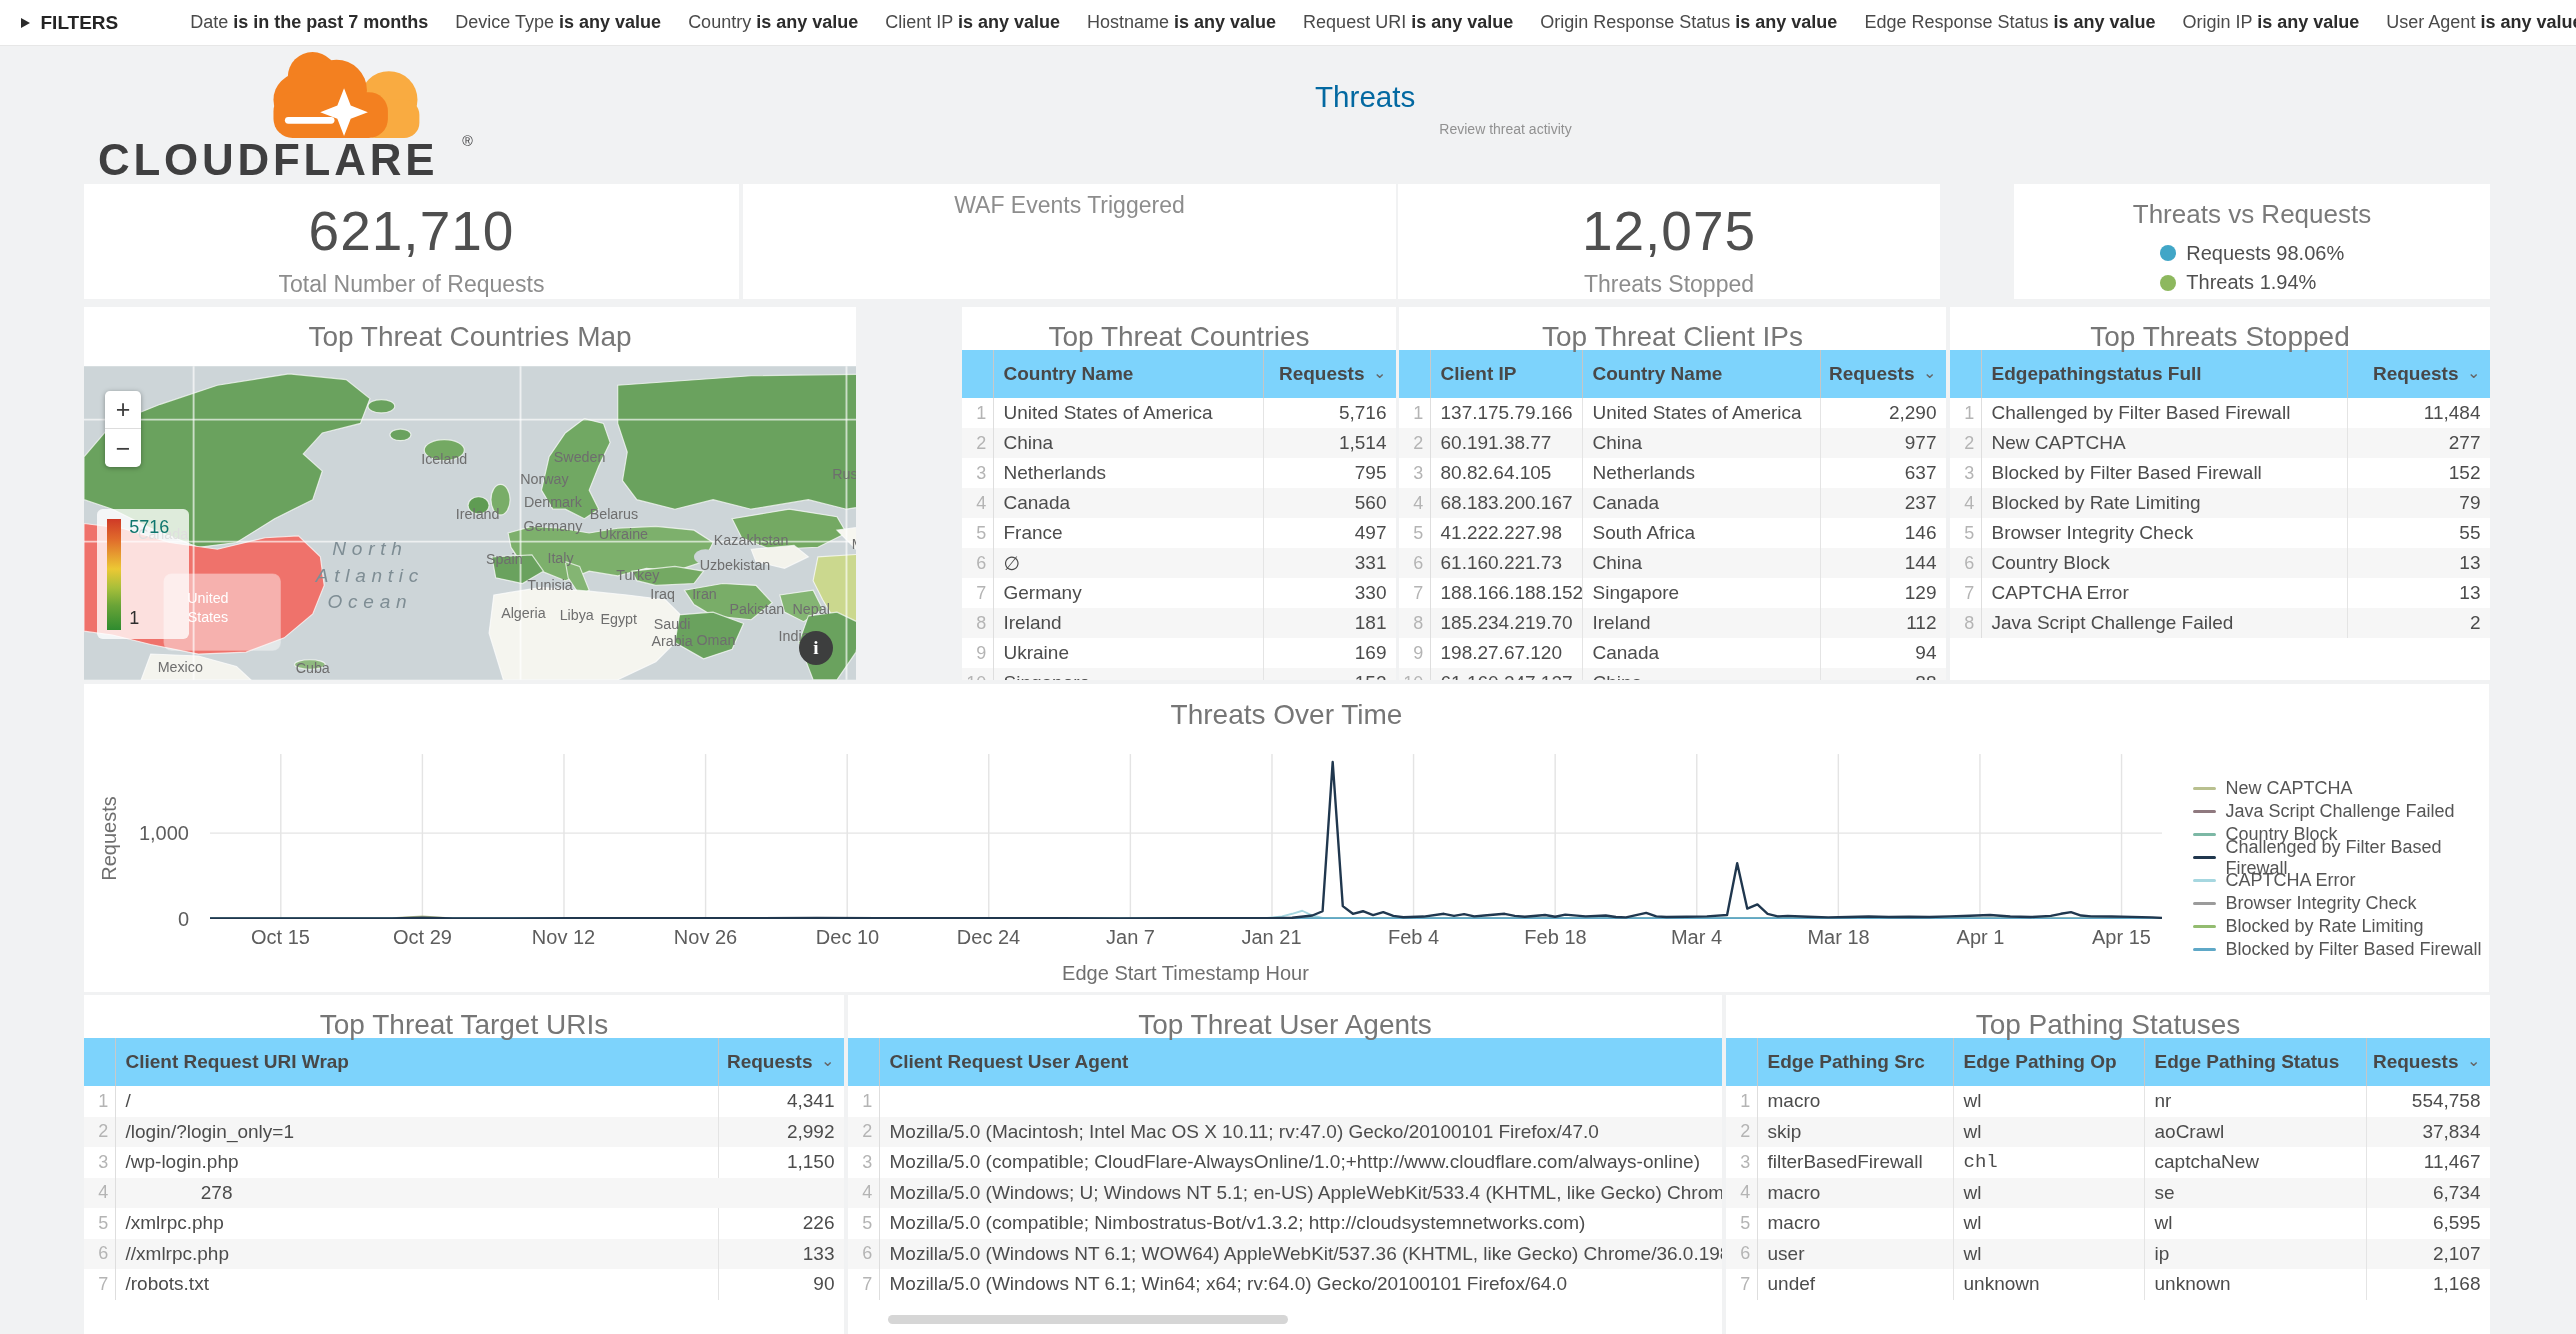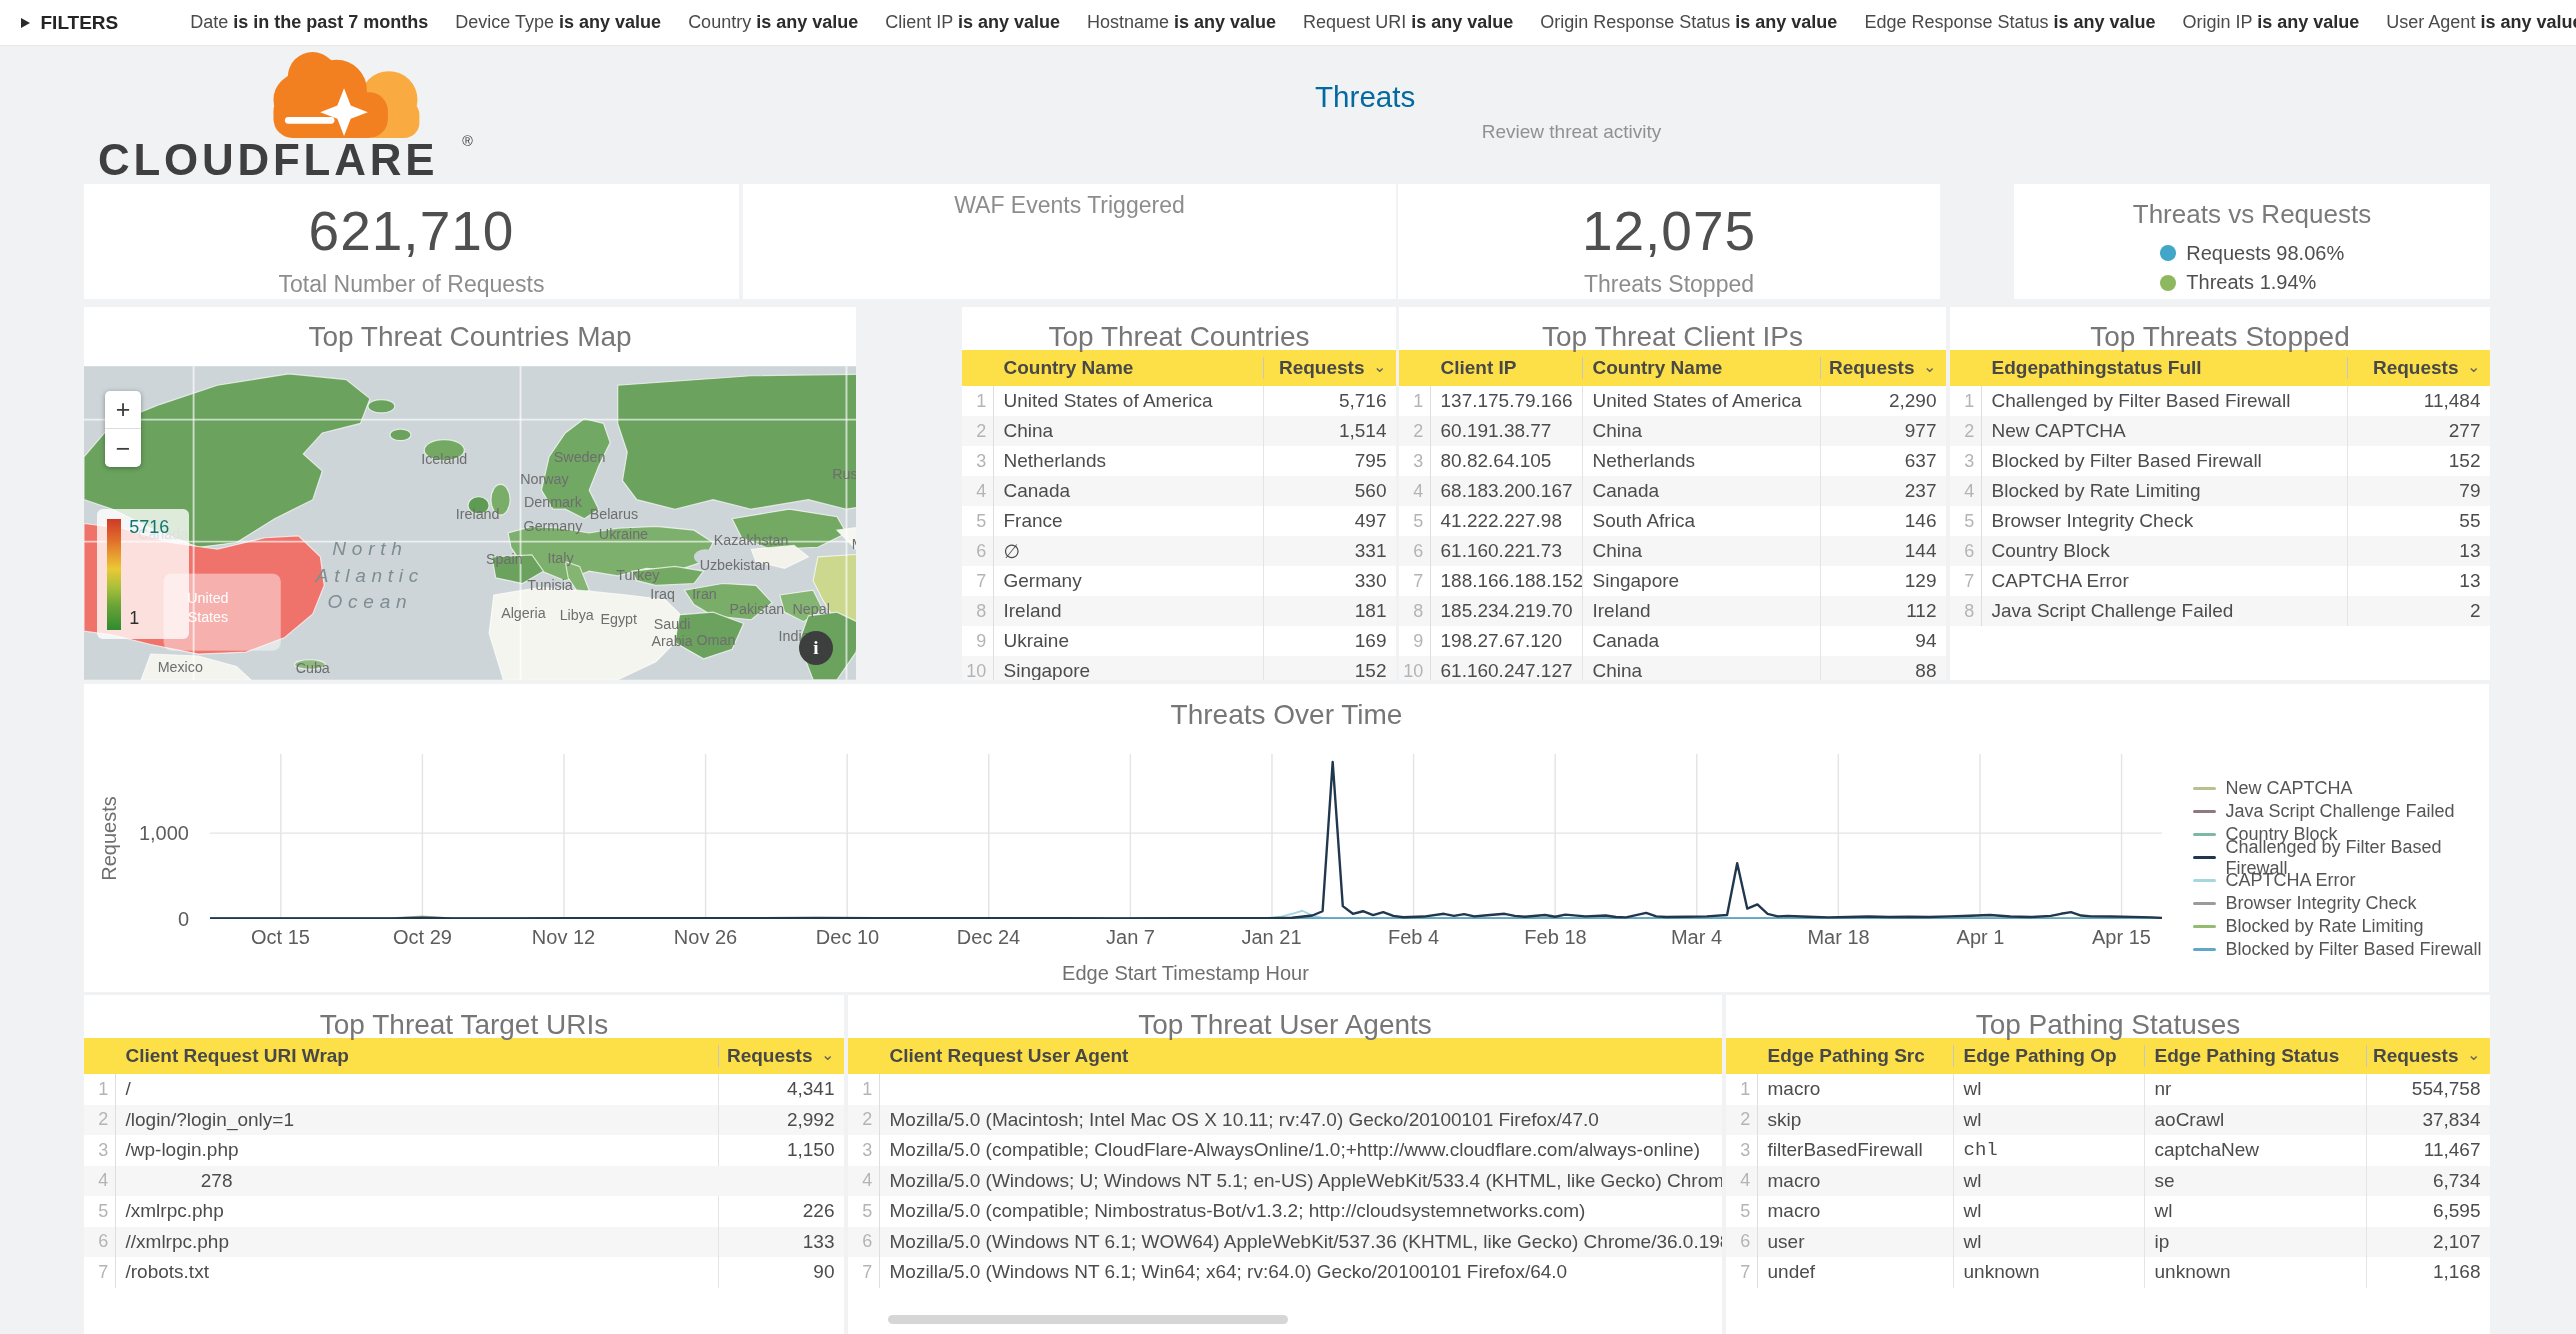--- a/index.html
+++ b/index.html
@@ -16,33 +16,33 @@
   }
   .filters-toggle{display:flex;align-items:center;gap:10.5px;font-weight:700;font-size:19px;color:#242424;margin-right:72px;flex:none;cursor:pointer;}
   .tri{width:0;height:0;border-left:9.5px solid #2a2a2a;border-top:5.7px solid transparent;border-bottom:5.7px solid transparent;}
   .fitem{font-size:18px;color:#4a4a4a;margin-right:27px;flex:none;}
   .fitem b{color:#2c2c2c;}
   
   .card{position:absolute;background:#fff;overflow:hidden;box-sizing:border-box;}
   .card-title{text-align:center;font-size:28px;color:#767676;padding-top:14.3px;height:43px;box-sizing:border-box;}
   
   .page-title{position:absolute;left:1315px;top:80px;width:381px;text-align:left;font-size:29.6px;color:#0369a1;}
-  .page-subtitle{position:absolute;left:1381px;top:121px;width:381px;text-align:center;font-size:19px;color:#919191;}
+  .page-subtitle{position:absolute;left:1315px;top:121px;width:381px;text-align:center;font-size:14px;color:#919191;}
   .logo{position:absolute;left:98px;top:50px;width:391px;height:132px;}
   
   .stat-num{font-size:55px;font-weight:300;color:#4f4f4f;text-align:center;margin-top:15.3px;letter-spacing:1px;}
   .stat-label{font-size:23px;color:#8d8d8d;text-align:center;margin-top:7.6px;}
   .tvr-title{font-size:26px;color:#7a7a7a;text-align:center;margin-top:15.3px;}
   .tvr-legend{width:max-content;margin:11.4px auto 0;}
   .tvr-item{display:flex;align-items:center;gap:10.5px;font-size:20px;color:#4f4f4f;margin-bottom:6.7px;}
   .dot{width:16px;height:16px;border-radius:50%;flex:none;}
   
   .gtable{font-size:19px;color:#4c4c4c;}
   .trow{display:flex;align-items:stretch;}
-  .thead{height:36px;background:#fde047;font-weight:700;color:#484848;align-items:center;}
+  .thead{height:48px;background:#7dd3fc;font-weight:700;color:#484848;}
   .cell{display:flex;align-items:center;padding:0 9.5px;white-space:nowrap;overflow:hidden;box-sizing:border-box;}
   .idx{width:32px;padding:0 6.7px 0 0;justify-content:flex-end;color:#b4b4b4;font-size:18px;border-right:1px solid #c9c9c9;flex:none;}
   .tbody .idx{border-right:1px solid #dedede;}
   .tbody .trow:nth-child(even){background:#f6f6f6;}
   .trow .cell:nth-child(n+3){border-left:1px solid #e4e4e4;}
   .thead.trow .cell:nth-child(n+3){border-left:1px solid #c6c6c6;}
   .num{justify-content:flex-end;}
   .chev{font-size:16px;color:#666;margin-left:8.6px;font-weight:400;transform:translateY(-1.9px);}
   
   .map-svg{position:absolute;left:0;top:59px;}

